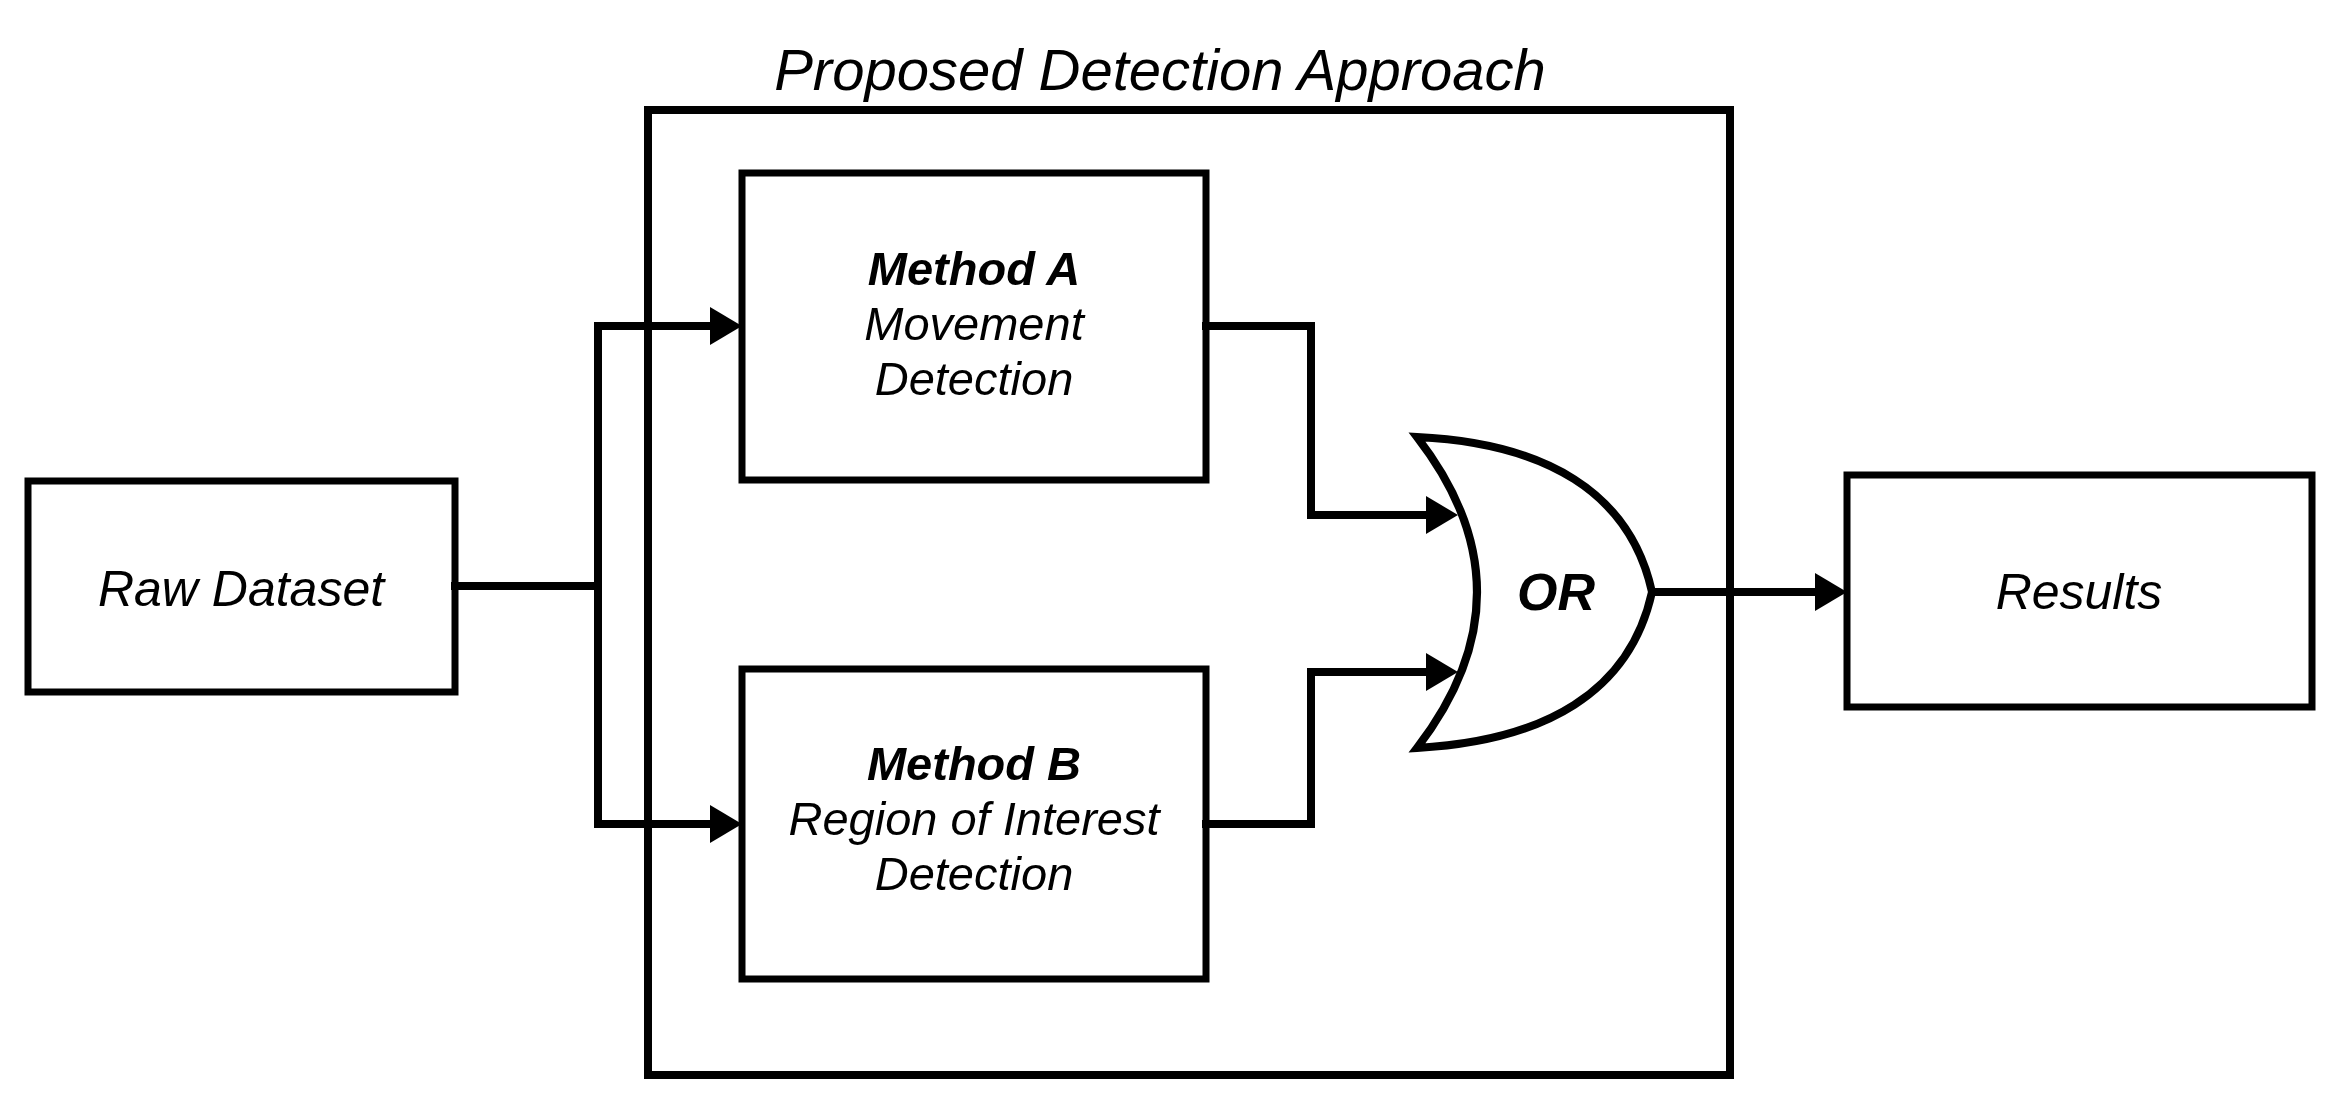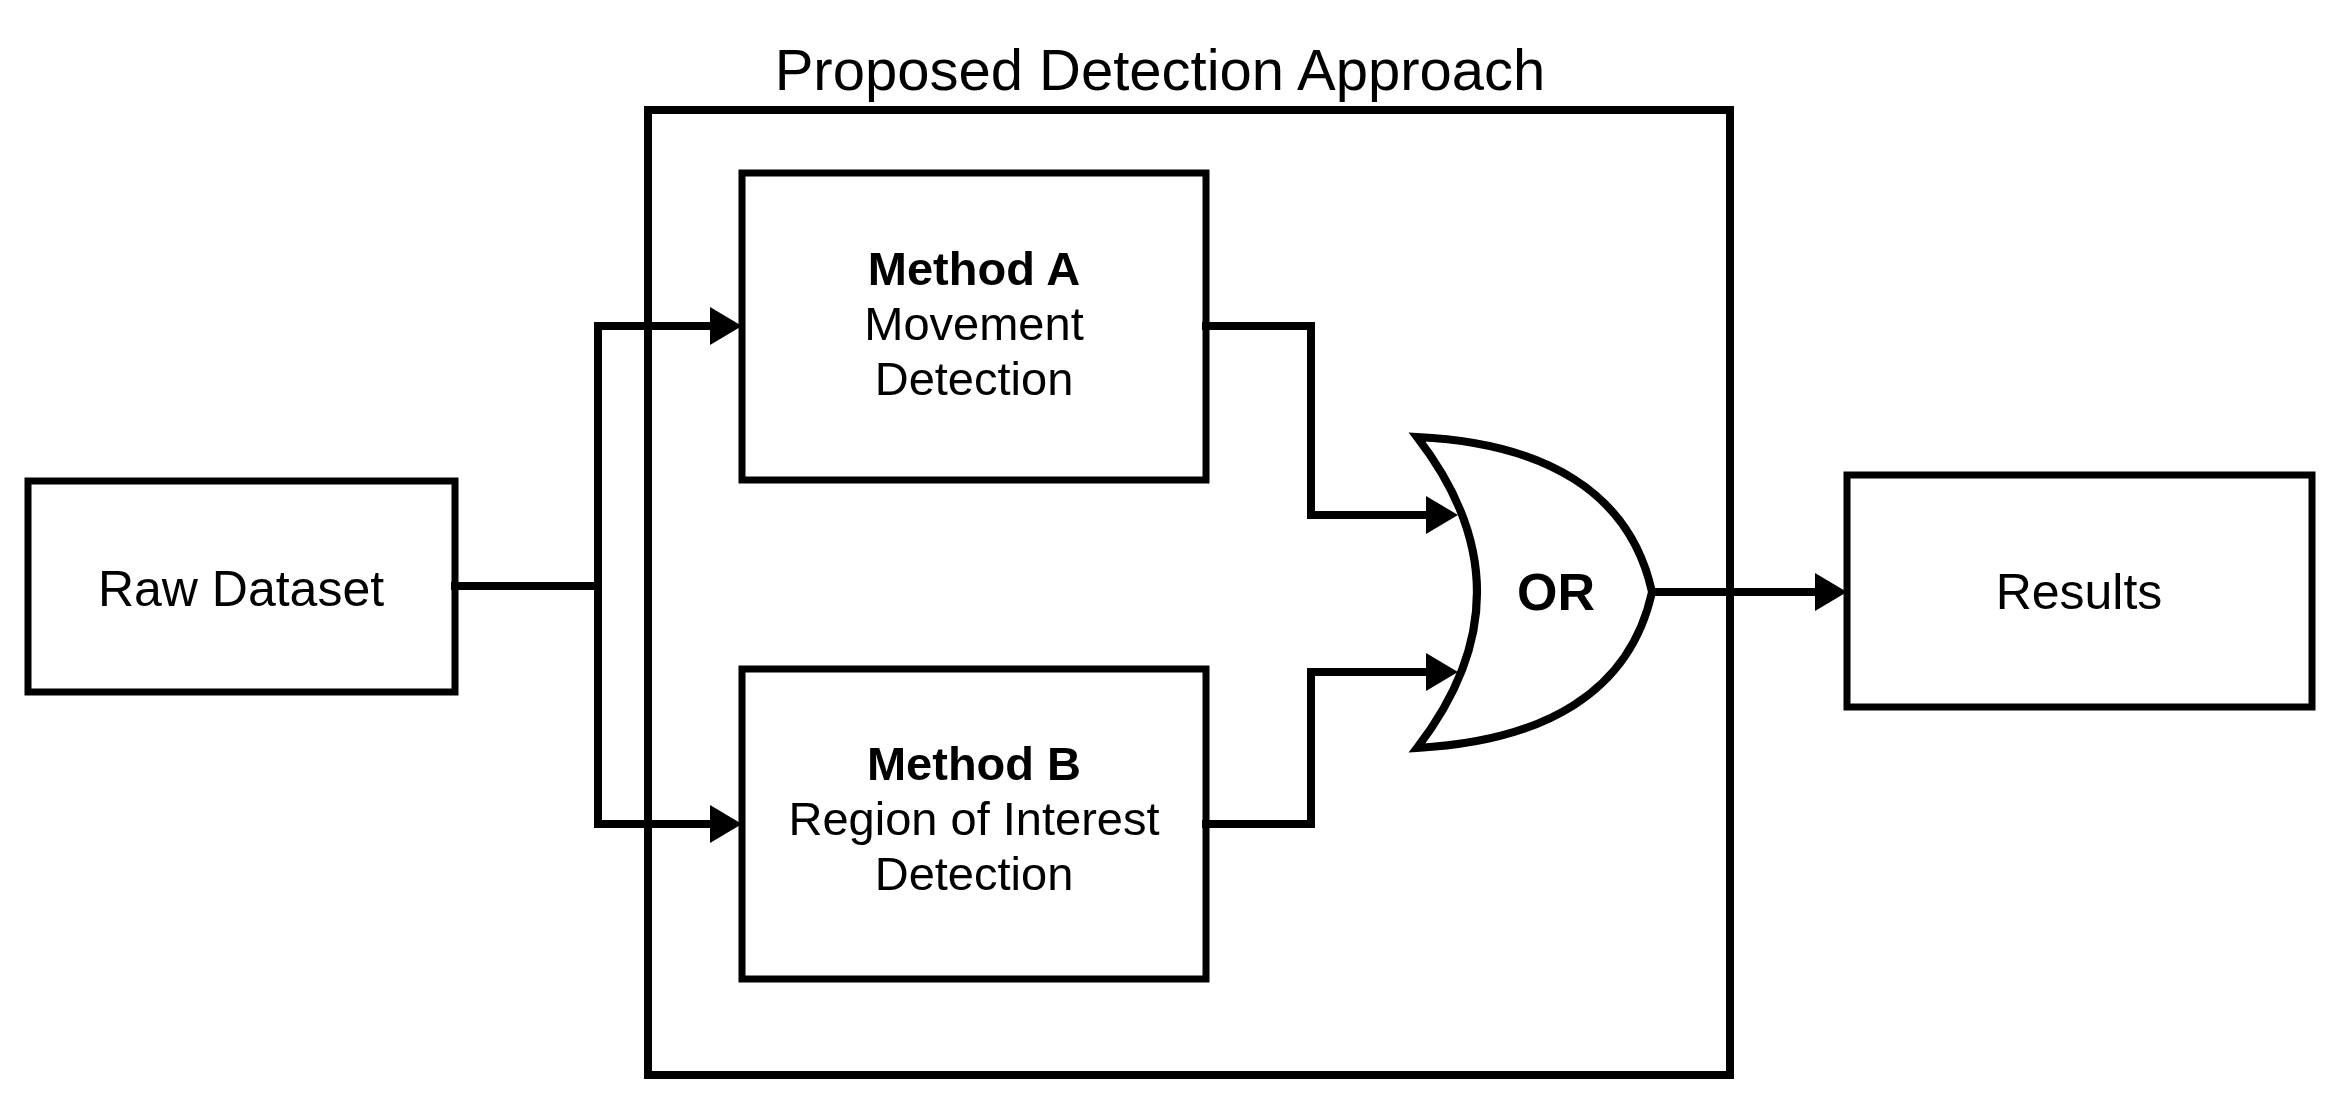--- a/index.html
+++ b/index.html
@@ -3,20 +3,21 @@
 <meta charset="utf-8">
 <style>
   html, body { margin: 0; padding: 0; background: #ffffff; }
   .stage {
     position: relative;
     width: 2348px;
     height: 1109px;
     background: #ffffff;
     overflow: hidden;
     font-family: "Liberation Sans", sans-serif;
+    font-style: italic;
   }
   svg { display: block; width: 100%; height: 100%; }
 
   .node-box   { fill: #ffffff; stroke: #000000; stroke-width: 7; }
   .outer-box  { fill: none;    stroke: #000000; stroke-width: 8; }
   .wire       { fill: none; stroke: #000000; stroke-width: 8;
                 stroke-linecap: square; stroke-linejoin: miter; }
   .gate       { fill: #ffffff; stroke: #000000; stroke-width: 8; stroke-linejoin: miter; }
 
   text { fill: #000000; }

